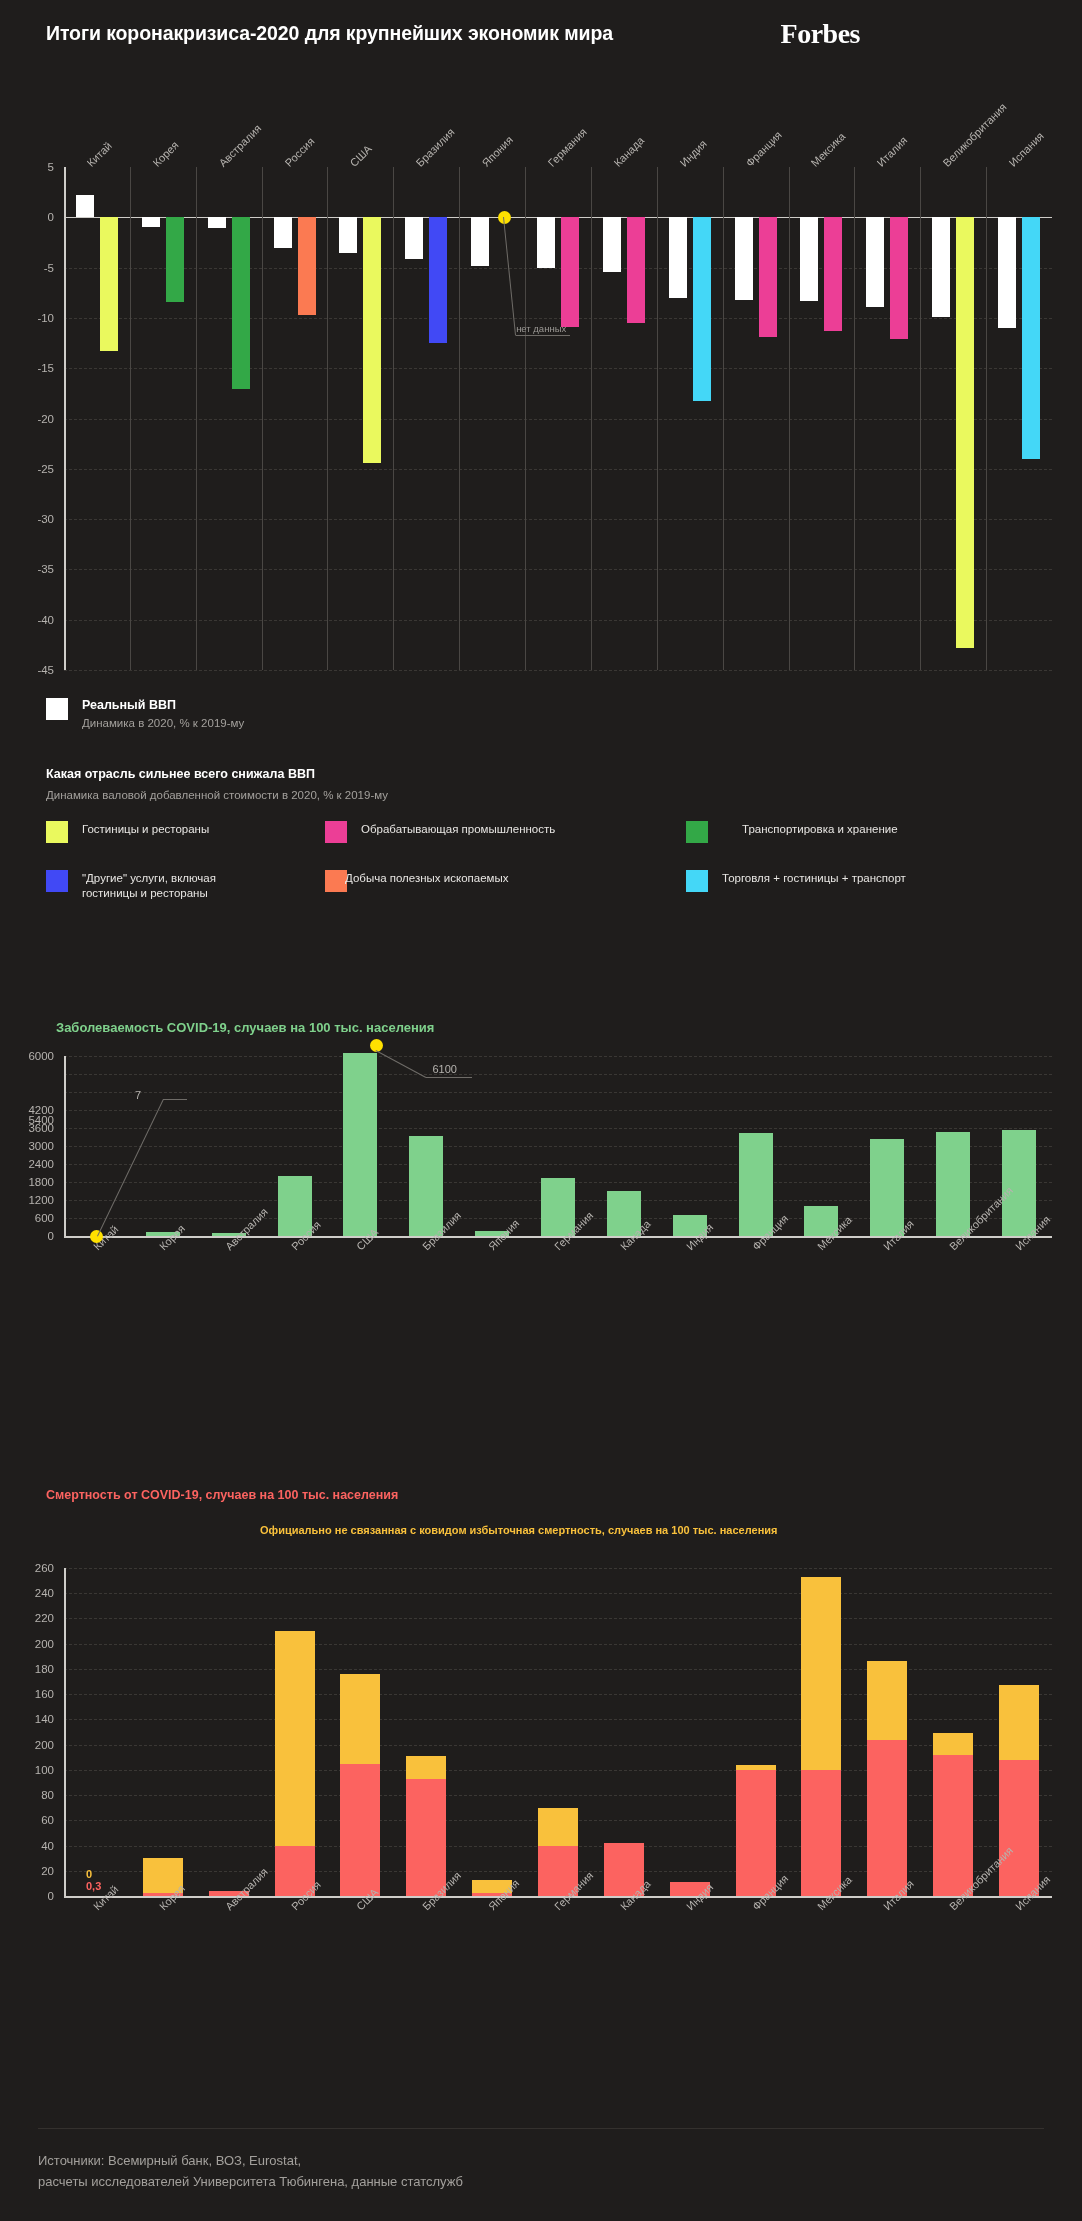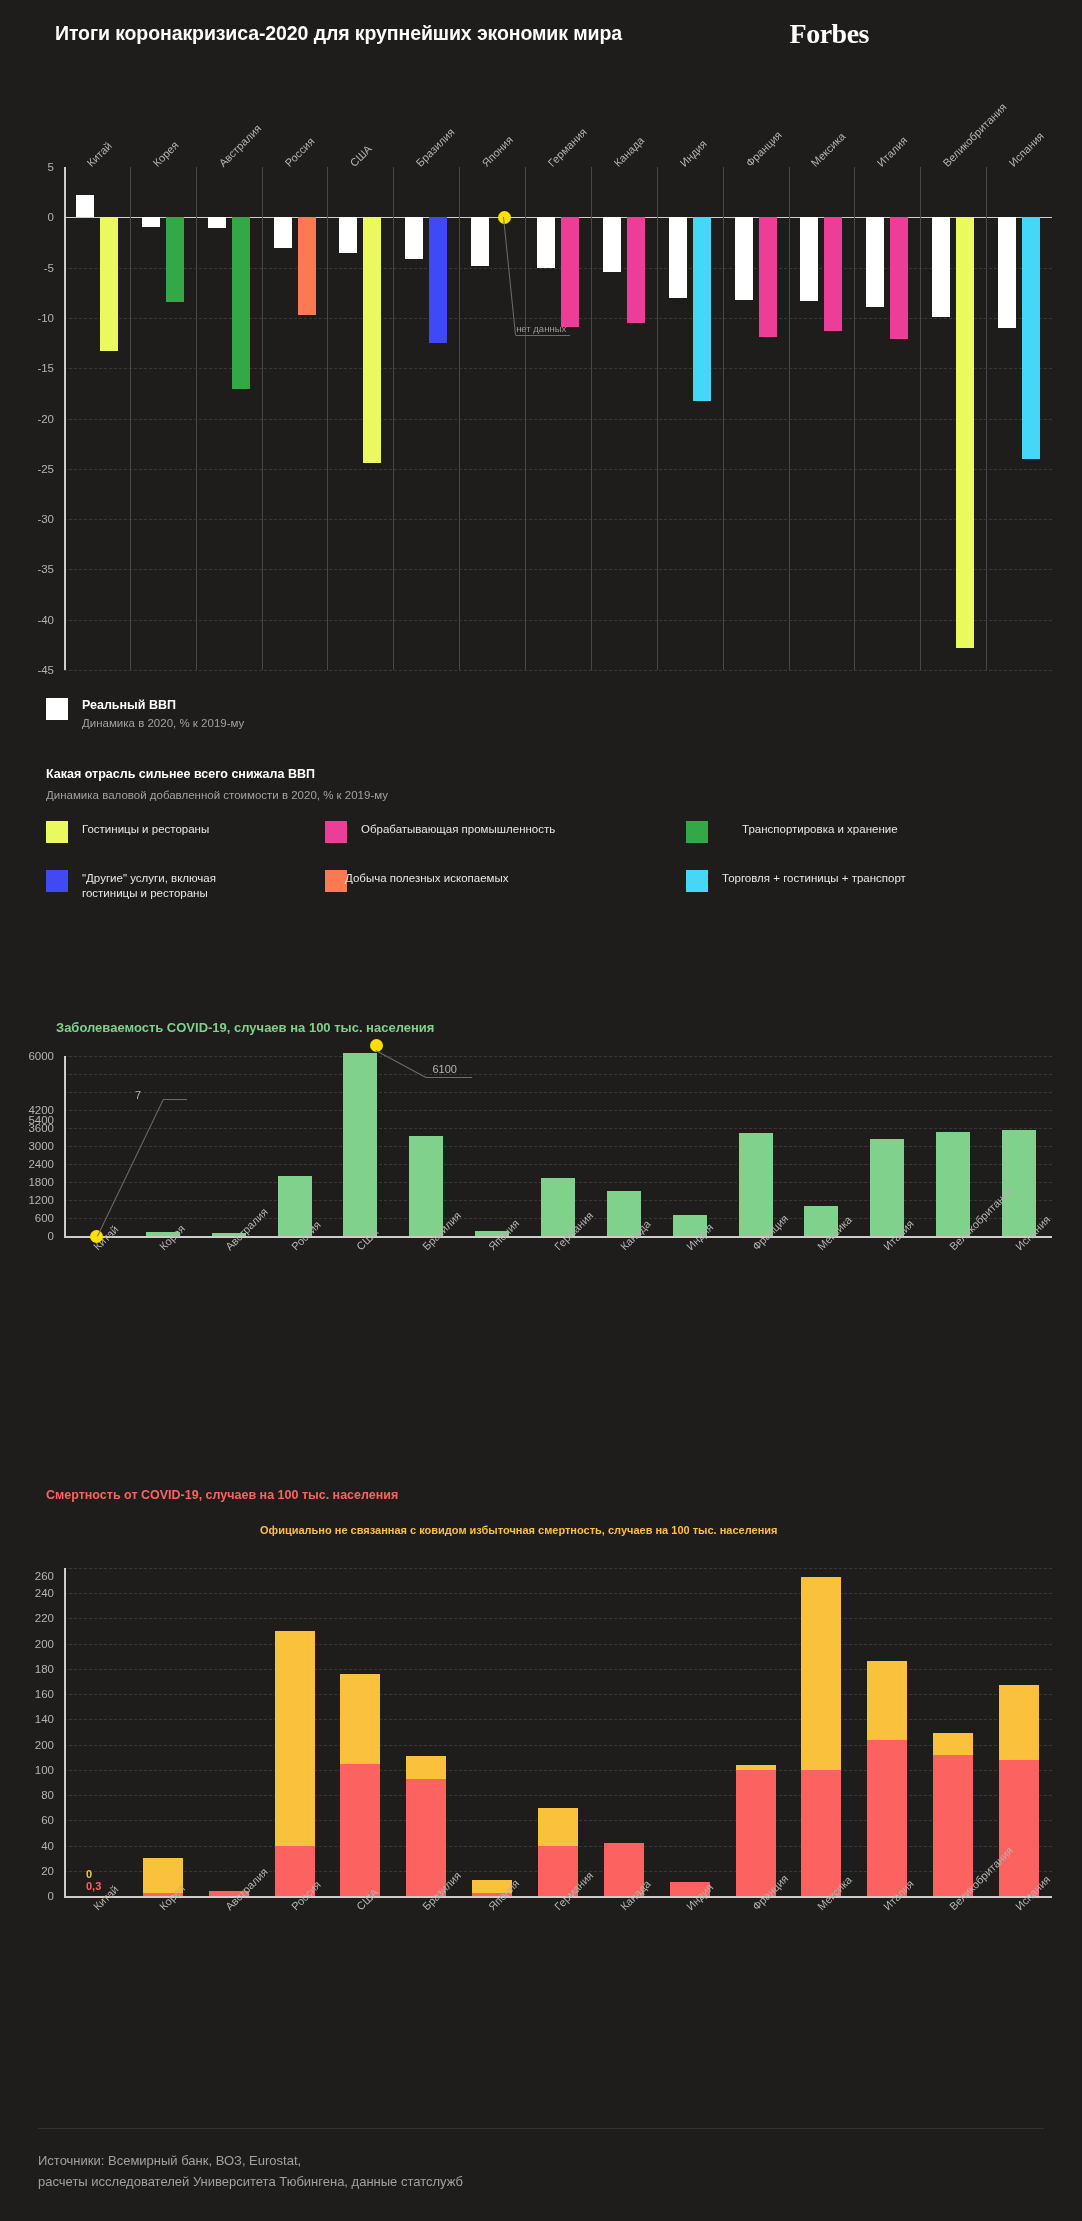--- a/index.html
+++ b/index.html
@@ -7,21 +7,21 @@
     width:1082px;height:2221px;
     background:#1f1d1c;
     font-family:"Liberation Sans", sans-serif;
     color:#e8e6e3;
     position:relative;
     overflow:hidden;
   }
   .page{position:relative;width:1082px;height:2221px;}
 
   
-  .header{position:absolute;left:17px;top:22px;width:890px;height:46px;}
+  .header{position:absolute;left:8px;top:22px;width:890px;height:46px;}
   .title{position:absolute;left:38px;top:0;font-size:19.5px;font-weight:bold;color:#ffffff;letter-spacing:-0.1px;}
   .forbes{position:absolute;right:38px;top:-4px;font-family:"Liberation Serif",serif;font-size:28px;font-weight:bold;color:#ffffff;letter-spacing:-0.5px;}
 
   
   .chart{position:absolute;}
   .plot{position:absolute;overflow:visible;}
   .gridline{position:absolute;left:0;height:0;border-top:1px dashed #3a3734;width:100%;}
   .vline{position:absolute;top:0;width:1px;background:#4a4744;}
   .axisline{position:absolute;background:#cfcdc9;}
   .ytick{position:absolute;right:0;transform:translateY(-50%);font-size:11.5px;color:#b6b3af;text-align:right;white-space:nowrap;}
@@ -287,21 +287,21 @@
       <div class="ytick" style="top:340.3076923076923px;left:0;width:54px;">60</div>
       <div class="ytick" style="top:315.0769230769231px;left:0;width:54px;">80</div>
       <div class="ytick" style="top:289.84615384615387px;left:0;width:54px;">100</div>
       <div class="ytick" style="top:264.61538461538464px;left:0;width:54px;">200</div>
       <div class="ytick" style="top:239.3846153846154px;left:0;width:54px;">140</div>
       <div class="ytick" style="top:214.15384615384616px;left:0;width:54px;">160</div>
       <div class="ytick" style="top:188.92307692307693px;left:0;width:54px;">180</div>
       <div class="ytick" style="top:163.69230769230768px;left:0;width:54px;">200</div>
       <div class="ytick" style="top:138.46153846153845px;left:0;width:54px;">220</div>
       <div class="ytick" style="top:113.23076923076923px;left:0;width:54px;">240</div>
-      <div class="ytick" style="top:88px;left:0;width:54px;margin-top:8px;">260</div>
+      <div class="ytick" style="top:88px;left:0;width:54px;">260</div>
       <div class="axisline" style="left:64px;top:88px;width:1.5px;height:328px;"></div>
       <div class="axisline" style="left:64px;top:416px;width:988px;height:1.5px;"></div>
       <div class="catlabel2" style="left:90.93333333333334px;top:424px;">Китай</div>
       <div class="catlabel2" style="left:156.8px;top:424px;">Корея</div>
       <div class="catlabel2" style="left:222.66666666666666px;top:424px;">Австралия</div>
       <div class="catlabel2" style="left:288.5333333333333px;top:424px;">Россия</div>
       <div class="catlabel2" style="left:354.4px;top:424px;">США</div>
       <div class="catlabel2" style="left:420.26666666666665px;top:424px;">Бразилия</div>
       <div class="catlabel2" style="left:486.13333333333327px;top:424px;">Япония</div>
       <div class="catlabel2" style="left:551.9999999999999px;top:424px;">Германия</div>

